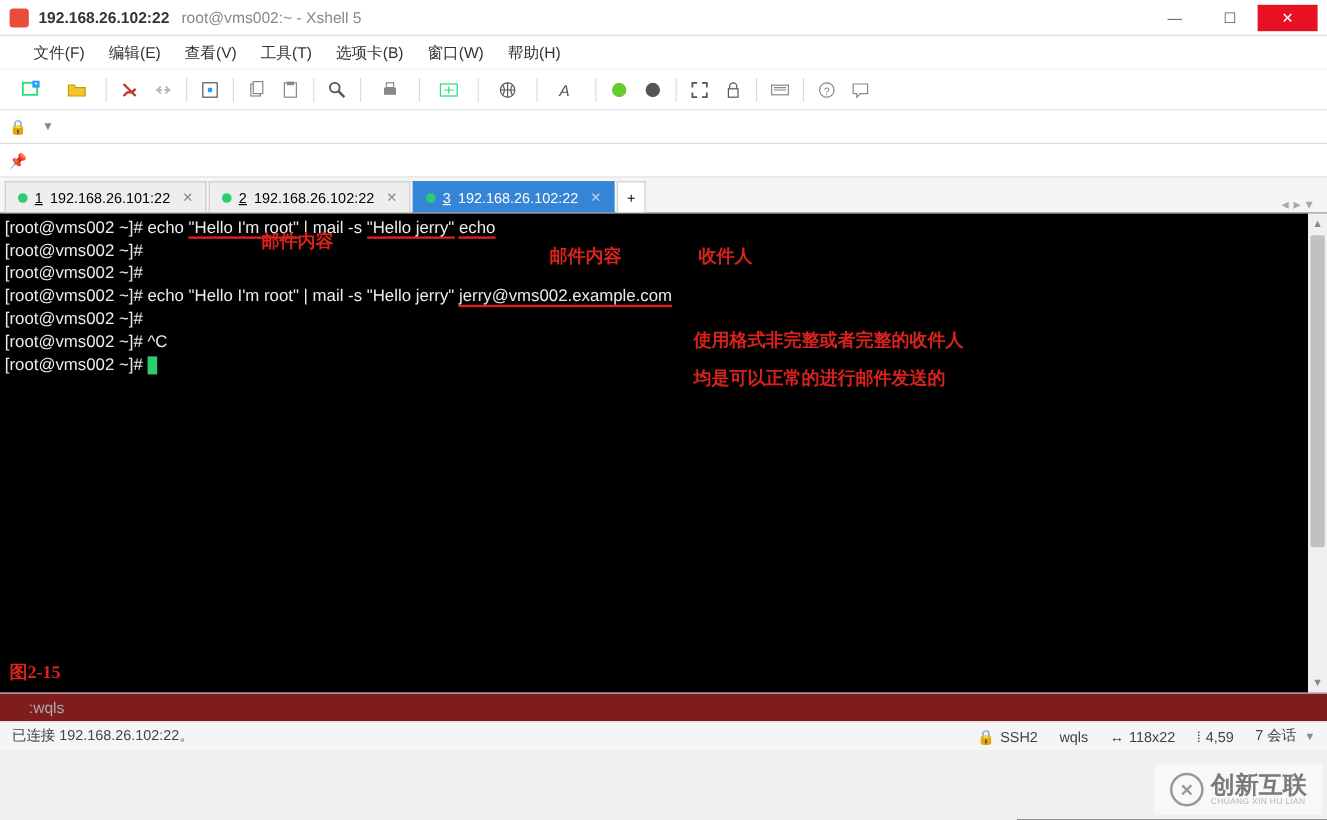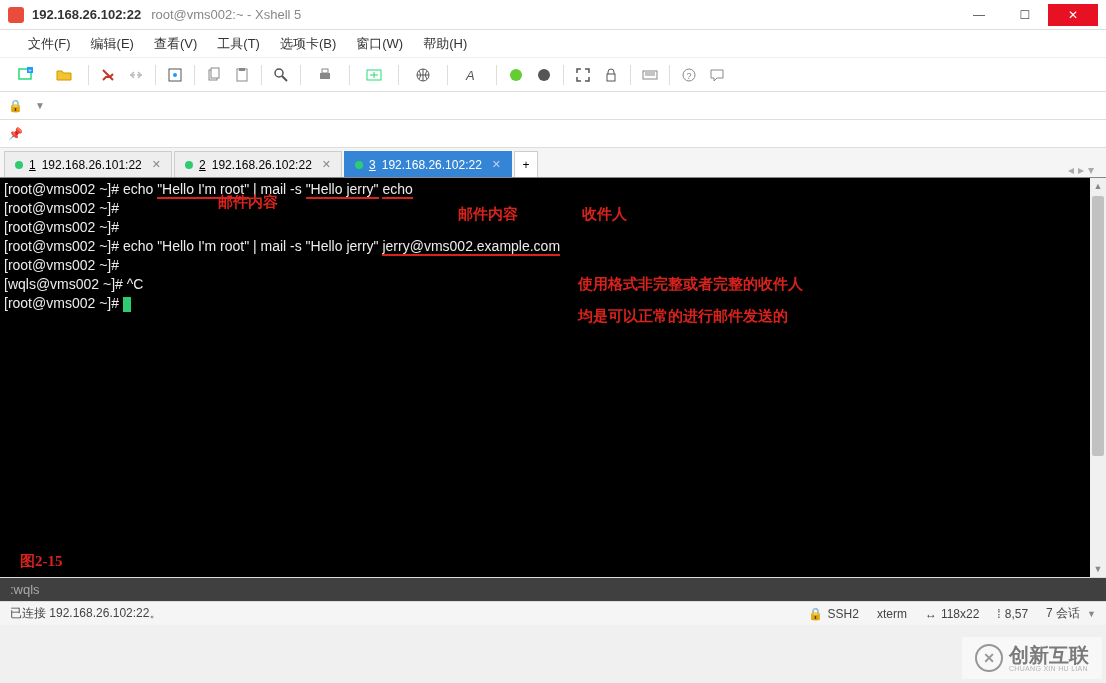--- a/index.html
+++ b/index.html
@@ -46,29 +46,29 @@
 .tab.active .x { color: #cce; }
 .tab.plus { width: 24px; justify-content: center; padding: 0; background: #fff; }
 .tabnav { margin-left: auto; display: flex; gap: 4px; color: #aaa; font-size: 12px; padding-right: 8px; }
 
 
 .terminal { background: #000; color: #ececec; font-family: "Consolas", "Courier New", monospace; font-size: 14px; line-height: 19px; height: 399px; padding: 2px 4px; position: relative; border-right: 16px solid #f0f0f0; }
 .terminal .line { white-space: pre; }
 .terminal .ul { border-bottom: 2px solid #d9221c; }
 .terminal .cursor { display: inline-block; width: 8px; height: 15px; background: #2ecc71; vertical-align: middle; }
 .terminal .ann { position: absolute; color: #d9221c; font-family: "Microsoft YaHei", sans-serif; font-weight: bold; font-size: 15px; }
-.terminal .figlabel { position: absolute; left: 20px; bottom: 6px; color: #d9221c; font-weight: bold; font-family: "Microsoft YaHei"; font-size: 15px; }
+.terminal .figlabel { position: absolute; left: 8px; bottom: 6px; color: #d9221c; font-weight: bold; font-family: "Microsoft YaHei"; font-size: 15px; }
 .terminal .scrollbar { position: absolute; right: -16px; top: 0; width: 16px; height: 100%; background: #f0f0f0; }
 .terminal .scrollbar .thumb { position: absolute; top: 18px; left: 2px; right: 2px; height: 260px; background: #c1c1c1; border-radius: 2px; }
 .terminal .scrollbar .arr { position: absolute; left: 0; right: 0; height: 16px; text-align: center; font-size: 9px; color: #888; line-height: 16px; }
 .terminal .scrollbar .arr.up { top: 0; }
 .terminal .scrollbar .arr.dn { bottom: 0; }
 
 
-.inputbar { height: 24px; background: #404040; display: flex; align-items: center; padding: 0 10px; font-size: 13px; color: #aaa; border-top: 1px solid #ddd; }
+.inputbar { height: 24px; background: #7f1d1d; display: flex; align-items: center; padding: 0 24px; font-size: 13px; color: #aaa; border-top: 1px solid #ddd; }
 
 
 .statusbar { height: 24px; background: #f5f5f5; display: flex; align-items: center; padding: 0 10px; font-size: 12px; color: #444; border-top: 1px solid #ddd; gap: 18px; }
 .statusbar .spacer { flex: 1; }
 .statusbar .seg { display: flex; align-items: center; gap: 4px; }
 
 
 .watermark { position: absolute; right: 4px; bottom: 4px; width: 140px; height: 42px; display: flex; align-items: center; justify-content: center; gap: 6px; color: #888; font-size: 14px; opacity: 0.85; background: rgba(255,255,255,0.6); }
 .watermark .wicon { width: 28px; height: 28px; border: 2px solid #888; border-radius: 50%; display: flex; align-items: center; justify-content: center; font-weight: bold; }
 .watermark .wt { display: flex; flex-direction: column; line-height: 1; }
@@ -256,21 +256,21 @@
     <span>▾</span>
   </div>
 </div>
 
 <div class="terminal">
   <div class="line"><span>[root@vms002 ~]# echo </span><span class="ul">"Hello I'm root"</span><span> | mail -s </span><span class="ul">"Hello jerry"</span><span> </span><span class="ul">echo</span></div>
   <div class="line">[root@vms002 ~]# </div>
   <div class="line">[root@vms002 ~]# </div>
   <div class="line"><span>[root@vms002 ~]# echo "Hello I'm root" | mail -s "Hello jerry" </span><span class="ul">jerry@vms002.example.com</span></div>
   <div class="line">[root@vms002 ~]# </div>
-  <div class="line">[wqls@vms002 ~]# ^C</div>
+  <div class="line">[root@vms002 ~]# ^C</div>
   <div class="line"><span>[root@vms002 ~]# </span><span class="cursor"></span></div>
 
   <div class="ann" style="left:218px; top:14px;">邮件内容</div>
   <div class="ann" style="left:458px; top:26px;">邮件内容</div>
   <div class="ann" style="left:582px; top:26px;">收件人</div>
   <div class="ann" style="left:578px; top:96px;">使用格式非完整或者完整的收件人</div>
   <div class="ann" style="left:578px; top:128px;">均是可以正常的进行邮件发送的</div>
   <div class="figlabel">图2-15</div>
 
   <div class="scrollbar">
@@ -285,29 +285,29 @@
 </div>
 
 <div class="statusbar">
   <span>已连接 192.168.26.102:22。</span>
   <div class="spacer"></div>
   <div class="seg">
       <span>🔒</span>
       <span>SSH2</span>
     </div>
   <div class="seg">
-      <span>xterm</span>
+      <span>wqls</span>
     </div>
   <div class="seg">
       <span>↔</span>
       <span>118x22</span>
     </div>
   <div class="seg">
       <span>⁞</span>
-      <span>8,57</span>
+      <span>4,59</span>
     </div>
   <div class="seg">
       <span>7 会话</span>
       <span style="font-size:9px;color:#888;margin-left:3px;">▼</span>
     </div>
 </div>
 
 <div class="watermark">
   <div class="wicon">✕</div>
   <div class="wt">

